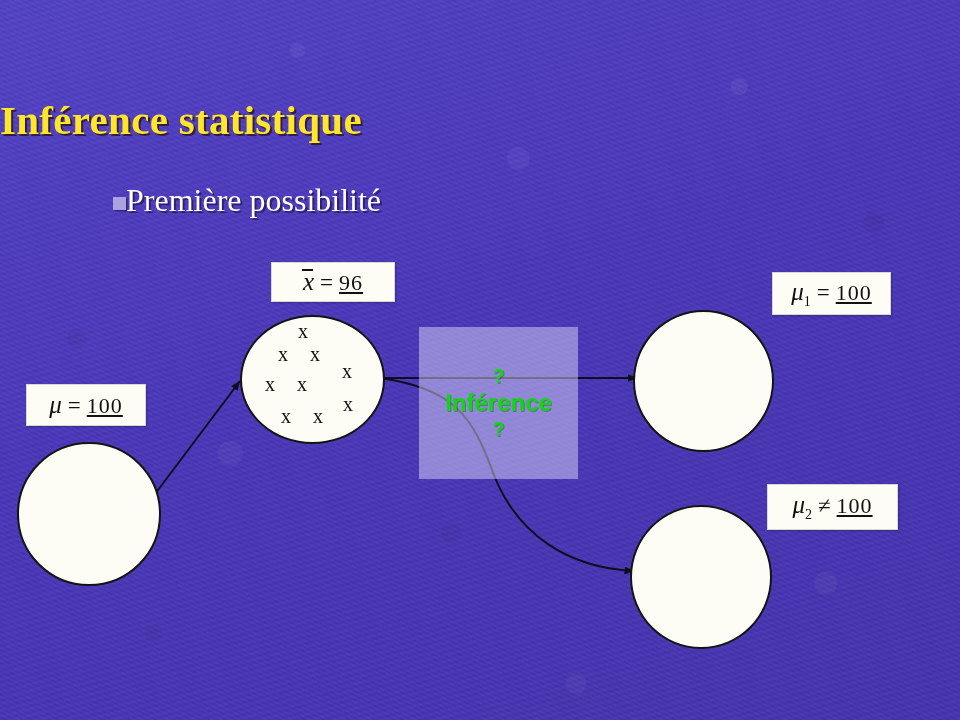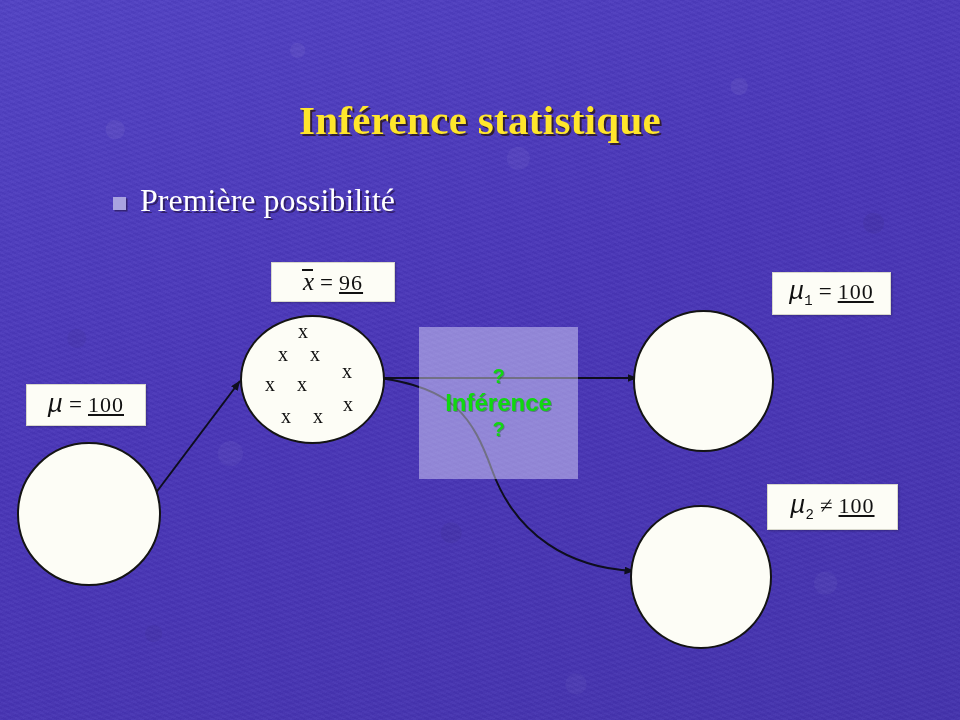--- a/index.html
+++ b/index.html
@@ -29,50 +29,50 @@
   #noise{
     position:absolute;inset:0;pointer-events:none;
     background-image:
       repeating-linear-gradient(27deg, rgba(255,255,255,0.022) 0 2px, rgba(0,0,0,0.018) 2px 4px),
       repeating-linear-gradient(-14deg, rgba(255,255,255,0.018) 0 3px, rgba(0,0,0,0.014) 3px 6px);
     opacity:.85;
   }
 
   
   .title{
-    position:absolute;left:0;top:96px;width:960px;text-align:center;
+    position:absolute;left:0;top:96px;width:960px;
     font-size:41px;font-weight:bold;color:#ffe62b;
     font-family:"Liberation Serif", serif;
     letter-spacing:.3px;
     text-shadow:2px 2px 0 rgba(40,20,10,.75);
   }
 
   
-  .bullet-row{position:absolute;left:113px;top:182px;display:flex;align-items:center;gap:14px;}
+  .bullet-row{position:absolute;left:113px;top:182px;display:flex;align-items:center;}
   .bullet-sq{
     width:13px;height:13px;background:#a9a3e0;
     box-shadow:1.5px 1.5px 0 rgba(30,15,60,.55);
     margin-top:6px;flex:0 0 auto;
   }
   .bullet-txt{
     font-size:32px;color:#ffffff;font-family:"Liberation Serif", serif;
     text-shadow:2px 2px 0 rgba(35,18,70,.7);
     white-space:nowrap;
   }
 
   
   .mbox{
     position:absolute;background:#fdfdf6;
     border:1px solid #d8d8cc;
     display:flex;align-items:center;justify-content:center;
     color:#111;font-family:"Liberation Serif", serif;
     box-shadow:1px 1px 2px rgba(0,0,0,.25);
   }
   .mbox .eq{display:flex;align-items:baseline;gap:6px;white-space:nowrap;}
-  .mu{font-style:italic;font-size:25px;font-family:Liberation Mono, monospace;}
+  .mu{font-style:italic;font-size:25px;font-family:Liberation Serif, serif;}
   .mu sub{font-size:14px;font-style:normal;}
   .op{font-size:23px;}
   .num{font-size:22px;letter-spacing:1px;text-decoration:underline;}
   .xbar{position:relative;font-style:italic;font-size:25px;display:inline-block;}
   .xbar .bar{
     position:absolute;left:-1px;right:1px;top:1px;height:2px;background:#111;
   }
 
   #box-xbar{left:271px;top:262px;width:122px;height:38px;}
   #box-mu{left:26px;top:384px;width:118px;height:40px;}

